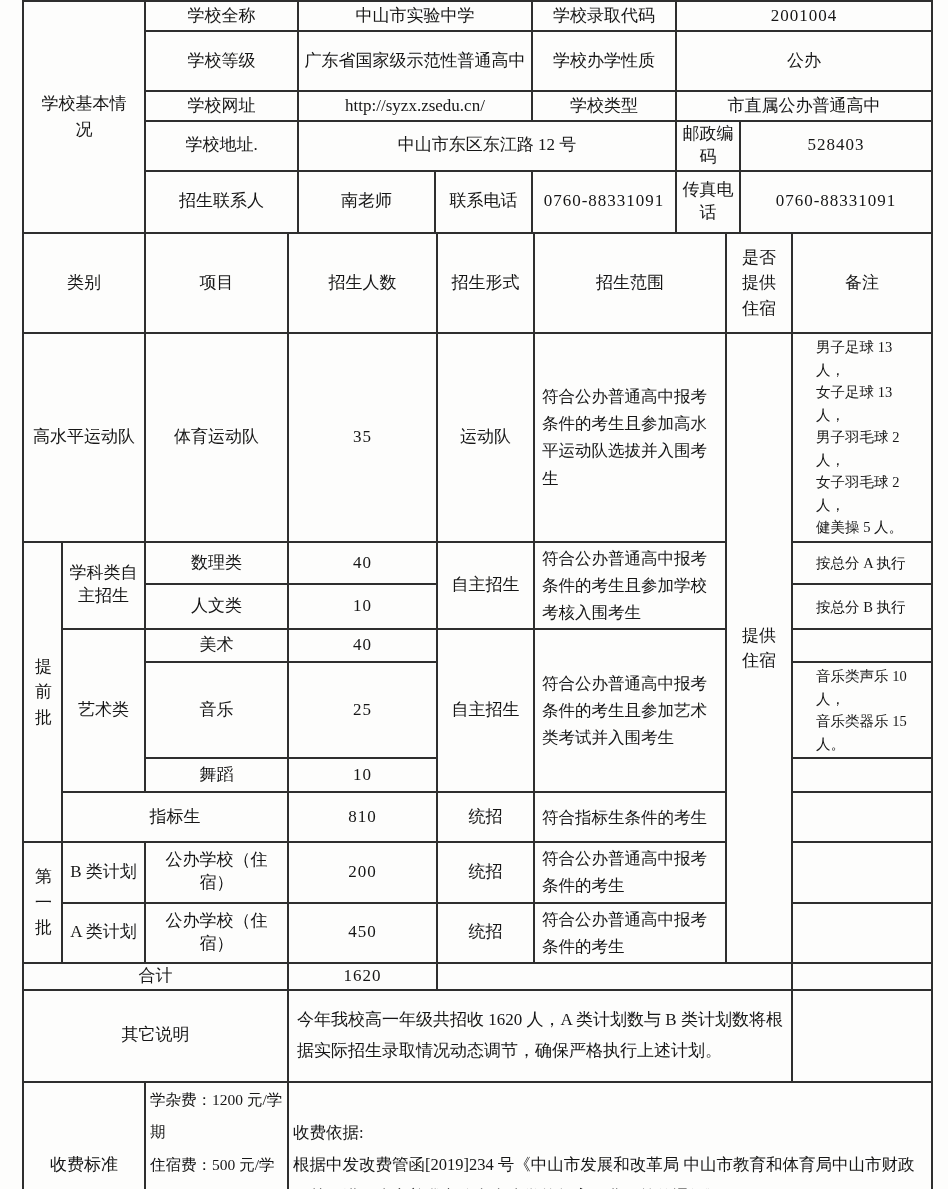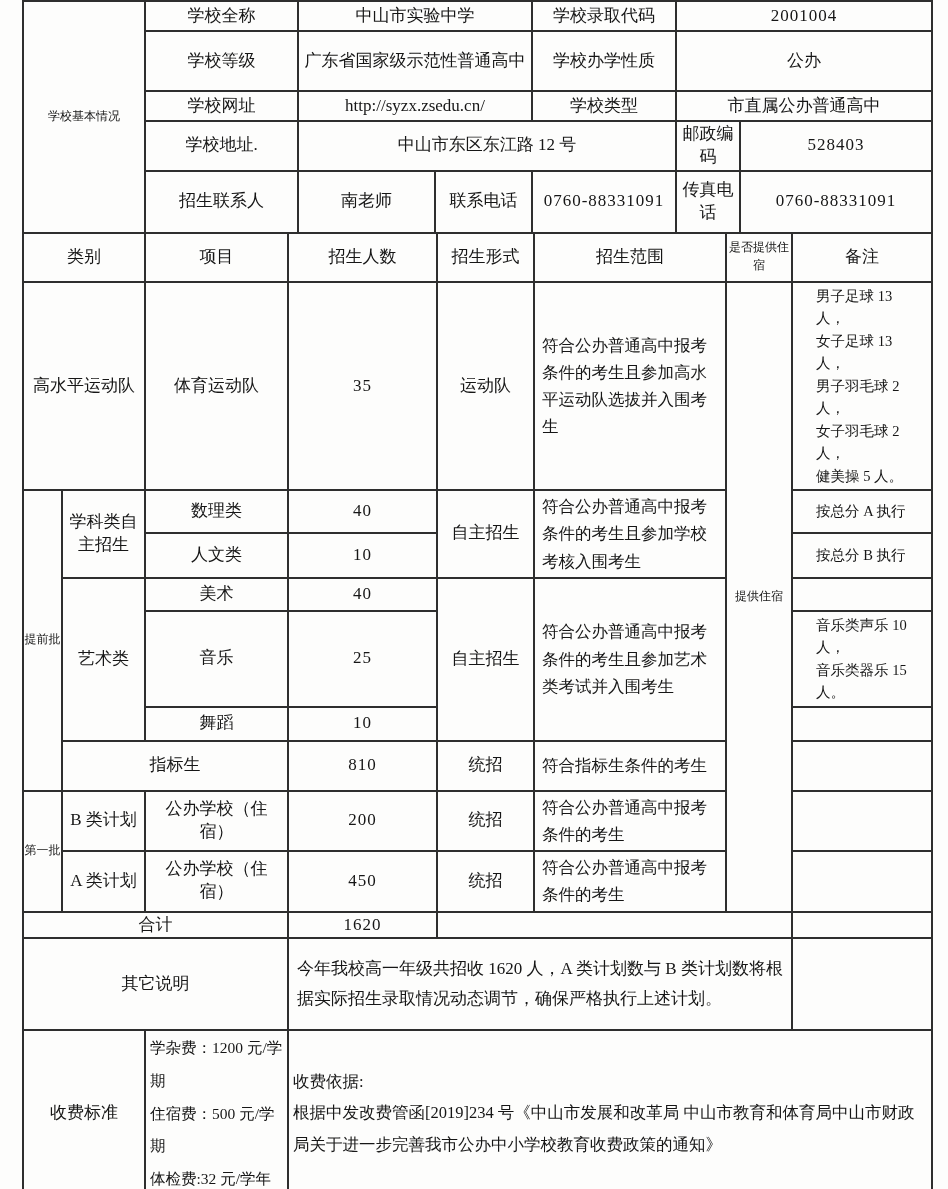--- a/index.html
+++ b/index.html
@@ -45,24 +45,23 @@
     padding:2px 7px;
   }
   td.remark{
     text-align:left;
     font-size:14.5px;
     line-height:1.55;
     padding:2px 23px;
     white-space:pre-line;
   }
   td.vert{
-    padding:0;
-    font-size:12px;
+    padding:11px;
+    font-size:17px;
     line-height:1.5;
-    font-family:Liberation Mono, monospace;
   }
   td.num{font-size:17px;letter-spacing:1px;}
   .fee-line{display:block;text-align:left;font-size:15.5px;line-height:2.1;}
   .basis-title{text-align:left;font-size:16.5px;line-height:1.9;}
   .basis-text{text-align:left;font-size:16.5px;line-height:1.95;}
   td.other-text{
     text-align:left;
     font-size:17px;
     line-height:1.8;
     padding:3px 8px;

